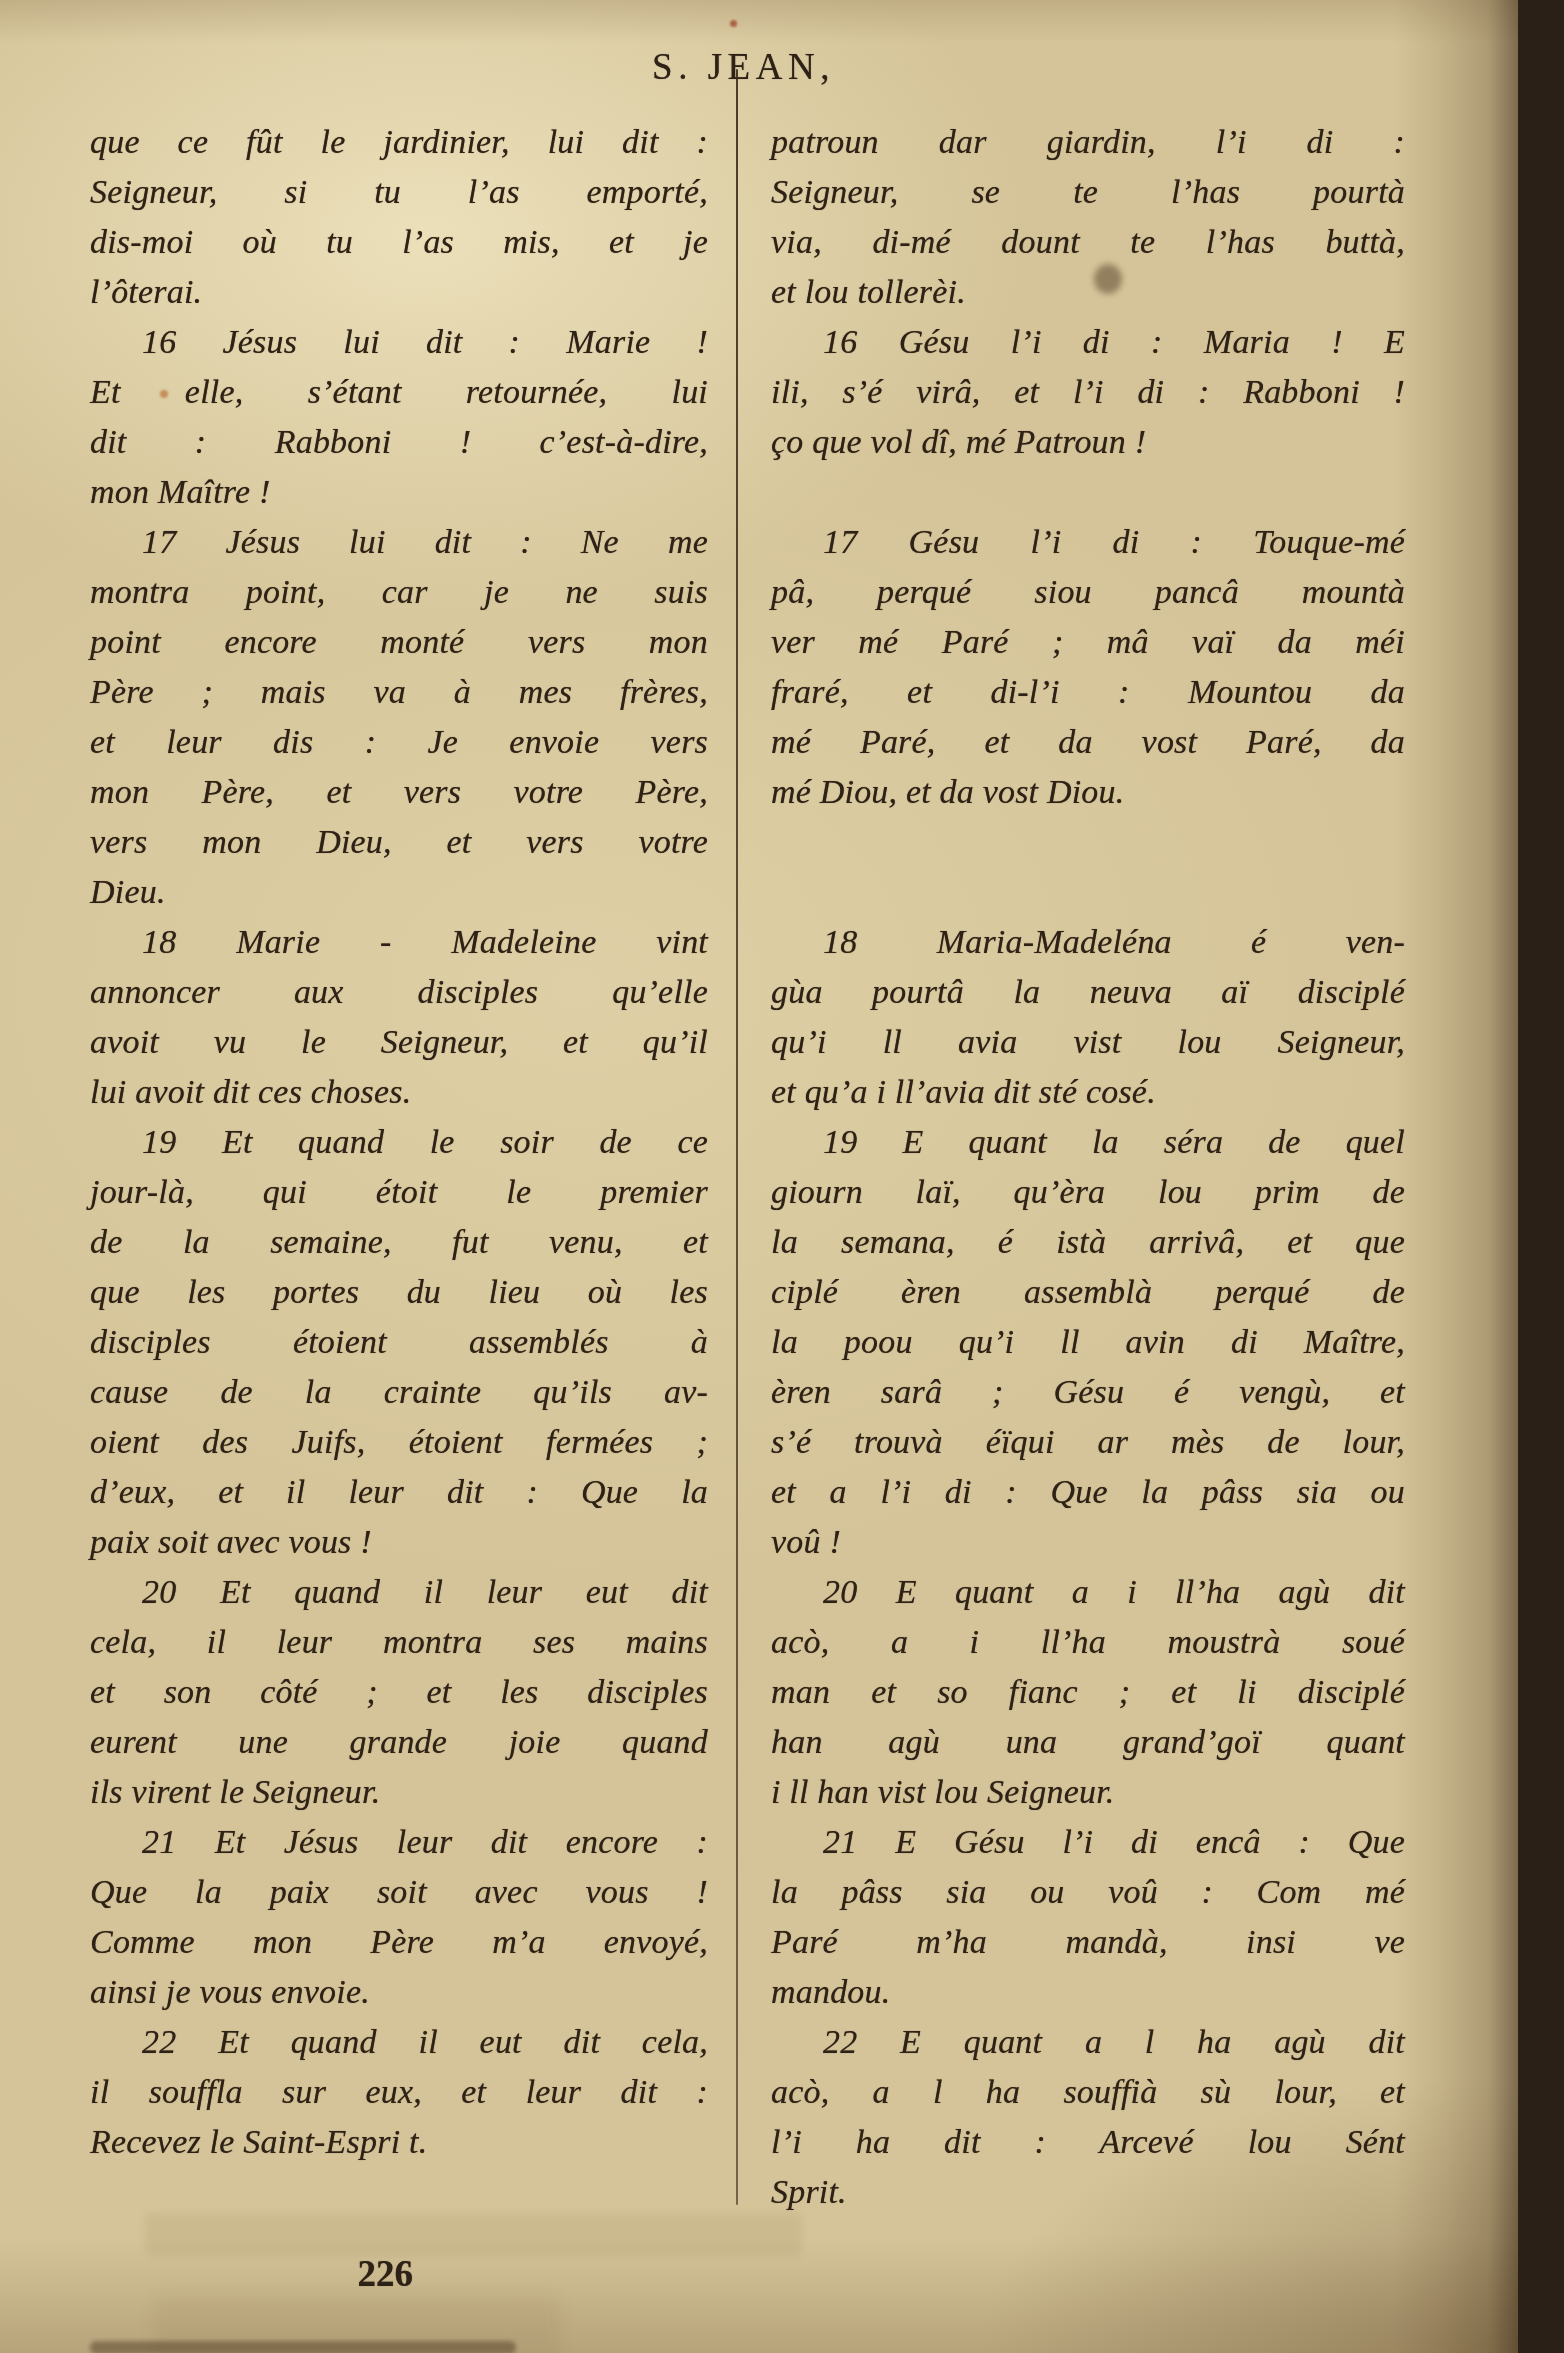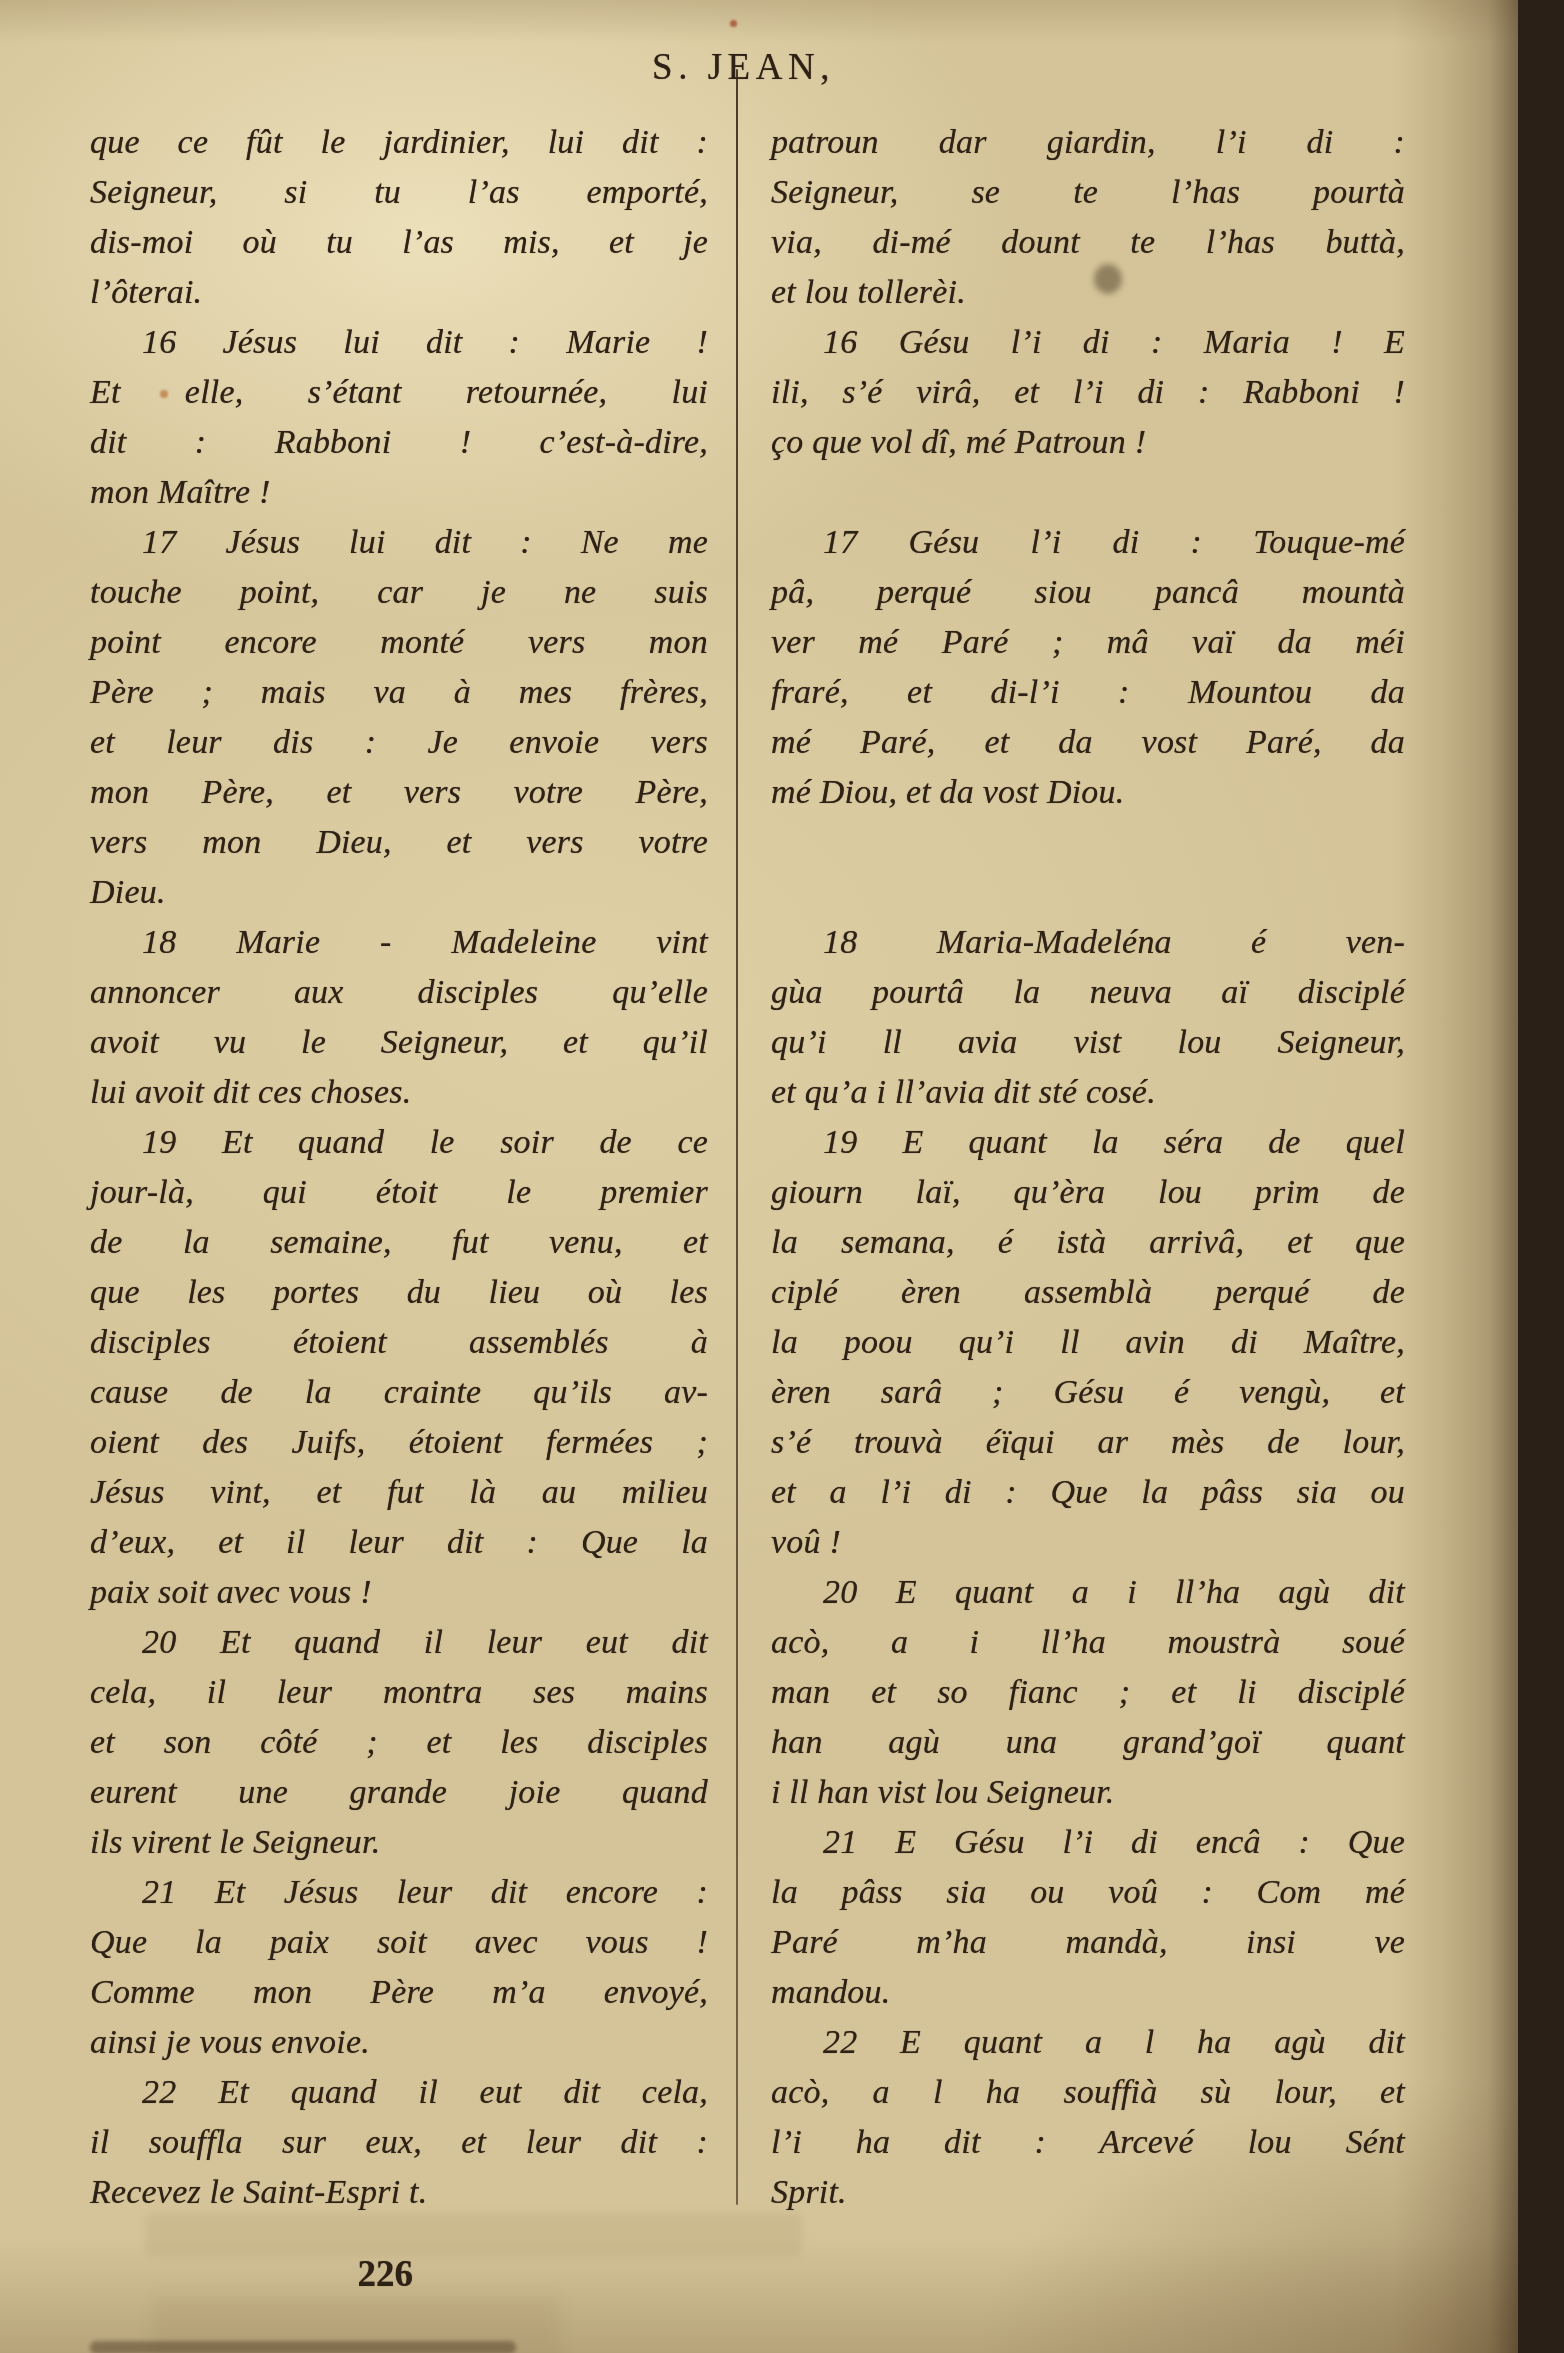--- a/index.html
+++ b/index.html
@@ -131,39 +131,38 @@
   <div id="col-left" class="col ink">
       <div class="line j">que ce fût le jardinier, lui dit :</div>
       <div class="line j">Seigneur, si tu l’as emporté,</div>
       <div class="line j">dis-moi où tu l’as mis, et je</div>
       <div class="line l">l’ôterai.</div>
       <div class="line p">16 Jésus lui dit : Marie !</div>
       <div class="line j">Et elle, s’étant retournée, lui</div>
       <div class="line j">dit : Rabboni ! c’est-à-dire,</div>
       <div class="line l">mon Maître !</div>
       <div class="line p">17 Jésus lui dit : Ne me</div>
-      <div class="line j">touche point, car je ne suis</div>
+      <div class="line j">montra point, car je ne suis</div>
       <div class="line j">point encore monté vers mon</div>
       <div class="line j">Père ; mais va à mes frères,</div>
       <div class="line j">et leur dis : Je envoie vers</div>
       <div class="line j">mon Père, et vers votre Père,</div>
       <div class="line j">vers mon Dieu, et vers votre</div>
       <div class="line l">Dieu.</div>
       <div class="line p">18 Marie - Madeleine vint</div>
       <div class="line j">annoncer aux disciples qu’elle</div>
       <div class="line j">avoit vu le Seigneur, et qu’il</div>
       <div class="line l">lui avoit dit ces choses.</div>
       <div class="line p">19 Et quand le soir de ce</div>
       <div class="line j">jour-là, qui étoit le premier</div>
       <div class="line j">de la semaine, fut venu, et</div>
       <div class="line j">que les portes du lieu où les</div>
       <div class="line j">disciples étoient assemblés à</div>
       <div class="line j">cause de la crainte qu’ils av-</div>
       <div class="line j">oient des Juifs, étoient fermées ;</div>
-      <div class="line j">Jésus vint, et fut là au milieu</div>
       <div class="line j">d’eux, et il leur dit : Que la</div>
       <div class="line l">paix soit avec vous !</div>
       <div class="line p">20 Et quand il leur eut dit</div>
       <div class="line j">cela, il leur montra ses mains</div>
       <div class="line j">et son côté ; et les disciples</div>
       <div class="line j">eurent une grande joie quand</div>
       <div class="line l">ils virent le Seigneur.</div>
       <div class="line p">21 Et Jésus leur dit encore :</div>
       <div class="line j">Que la paix soit avec vous !</div>
       <div class="line j">Comme mon Père m’a envoyé,</div>

